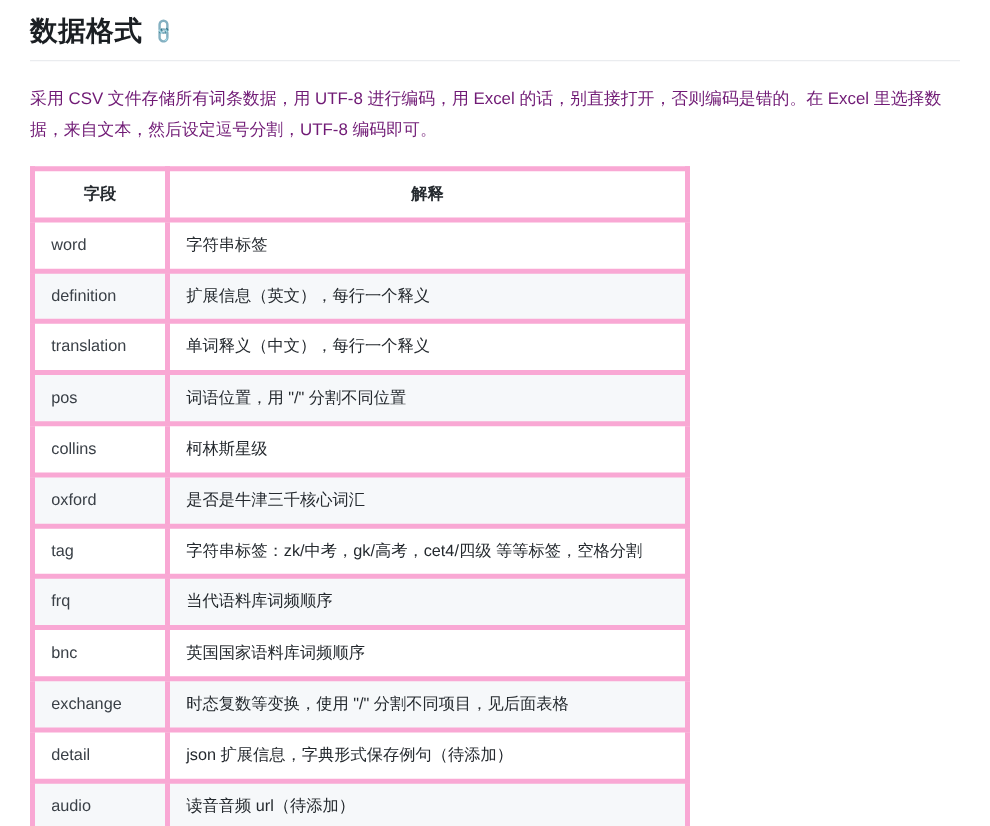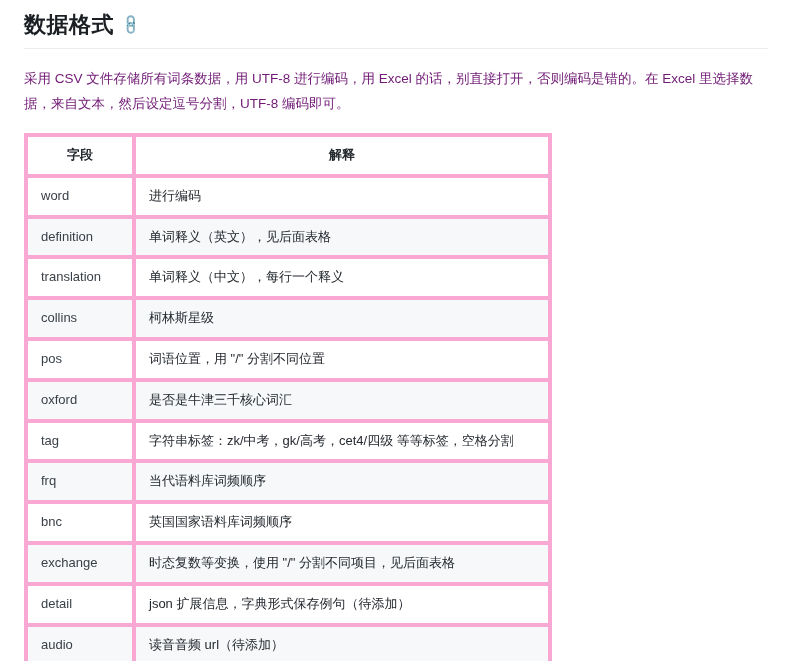--- a/index.html
+++ b/index.html
@@ -92,37 +92,37 @@
   <table class="spec">
     <thead>
       <tr>
         <th class="col-field">字段</th>
         <th>解释</th>
       </tr>
     </thead>
     <tbody>
       <tr>
         <td class="field">word</td>
-        <td class="desc">进行编码</td>
+        <td class="desc">字符串标签</td>
       </tr>
       <tr>
         <td class="field">definition</td>
-        <td class="desc">单词释义（英文），见后面表格</td>
+        <td class="desc">扩展信息（英文），每行一个释义</td>
       </tr>
       <tr>
         <td class="field">translation</td>
         <td class="desc">单词释义（中文），每行一个释义</td>
       </tr>
       <tr>
+        <td class="field">pos</td>
+        <td class="desc">词语位置，用 "/" 分割不同位置</td>
+      </tr>
+      <tr>
         <td class="field">collins</td>
         <td class="desc">柯林斯星级</td>
-      </tr>
-      <tr>
-        <td class="field">pos</td>
-        <td class="desc">词语位置，用 "/" 分割不同位置</td>
       </tr>
       <tr>
         <td class="field">oxford</td>
         <td class="desc">是否是牛津三千核心词汇</td>
       </tr>
       <tr>
         <td class="field">tag</td>
         <td class="desc">字符串标签：zk/中考，gk/高考，cet4/四级 等等标签，空格分割</td>
       </tr>
       <tr>

